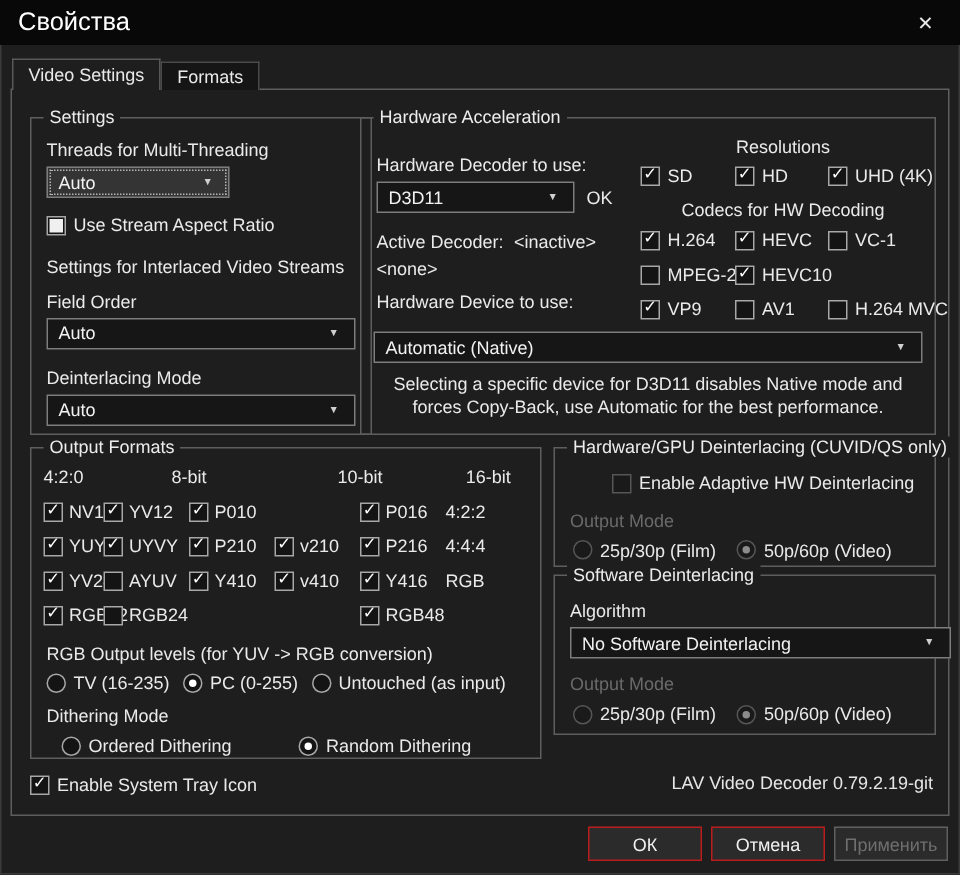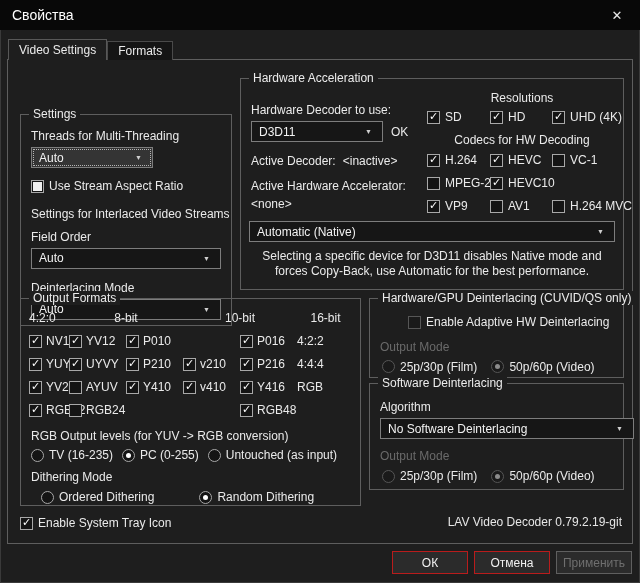--- a/index.html
+++ b/index.html
@@ -10,21 +10,21 @@
     font-family: "Liberation Sans", sans-serif;
     font-size: 12px;
     color: #eaeaea;
     overflow: hidden;
     outline: 1px solid #3a3a3a;
     outline-offset: -1px;
   }
 
   
   .titlebar { position: absolute; top: 0; left: 0; right: 0; height: 30px; background: #080808; display: flex; align-items: center; }
-  .title { margin-left: 12px; font-size: 14px; color: #ffffff; }
+  .title { margin-left: 12px; font-size: 17px; color: #ffffff; }
   .close { position: absolute; right: 0; top: 0; width: 46px; height: 30px; display: flex; align-items: center; justify-content: center; color: #e8e8e8; font-size: 13px; }
 
   
   .tabs { position: absolute; top: 39px; left: 8px; z-index: 3; display: flex; align-items: flex-end; }
   .tab { padding: 0 10px; display: flex; align-items: center; color: #eaeaea; border: 1px solid #585858; border-bottom: none; }
   .tab.active { background: #1e1e1e; height: 21px; position: relative; z-index: 4; }
   .tab.inactive { background: #151515; border-color: #4a4a4a; height: 19px; }
 
   
   .pane { position: absolute; left: 7px; right: 7px; top: 59px; height: 485px; border: 1px solid #5e5e5e; background: #1e1e1e; }
@@ -45,21 +45,21 @@
   .check, .radio { display: inline-flex; align-items: center; gap: 5px; color: #eaeaea; white-space: nowrap; }
   .cbox { display: inline-flex; align-items: center; justify-content: center; width: 13px; height: 13px; border: 1px solid #a8a8a8; background: #141414; flex: none; }
   .cbox.on::after { content: "✓"; font-size: 11px; line-height: 1; color: #ffffff; transform: translateY(-1px); }
   .cbox.ind.on::after { content: ""; width: 9px; height: 9px; background: #f0f0f0; transform: none; }
   .rdot { display: inline-flex; align-items: center; justify-content: center; width: 13px; height: 13px; border-radius: 50%; border: 1px solid #a8a8a8; background: #141414; flex: none; }
   .rdot.on::after { content: ""; width: 5px; height: 5px; border-radius: 50%; background: #ffffff; }
   .dis .cbox, .dis .rdot { border-color: #565656; background: #1a1a1a; }
   .dis .rdot.on::after { background: #8c8c8c; }
 
   
-  #g-settings { left: 12px; top: 18px; width: 212px; height: 212px; margin-top: 36px; }
+  #g-settings { left: 12px; top: 18px; width: 228px; height: 212px; }
   #lbl-threads { margin: 14px 0 0 10px; }
   #cmb-threads { width: 122px; margin: 4px 0 0 10px; }
   #chk-aspect { margin: 11px 0 0 10px; }
   #lbl-interlaced { margin: 13px 0 0 10px; }
   #lbl-fieldorder { margin: 9px 0 0 10px; }
   #cmb-fieldorder { margin: 4px 10px 0 10px; }
   #lbl-deintmode { margin: 12px 0 0 10px; }
   #cmb-deintmode { margin: 4px 10px 0 10px; }
 
   
@@ -163,21 +163,20 @@
         <div class="combo" id="cmb-decoder">
           <span>D3D11</span>
           <span class="arr">▼</span>
         </div>
         <span class="lbl">OK</span>
       </div>
       <div class="adrow">
         <span class="lbl">Active Decoder:</span>
         <span class="lbl">&lt;inactive&gt;</span>
       </div>
-      <div class="lbl" id="lbl-activeaccel">Active Hardware Accelerator:</div>
       <div class="lbl" id="val-none">&lt;none&gt;</div>
       <div class="lbl" id="lbl-device">Hardware Device to use:</div>
     </div>
 
     <div class="hwa-right">
       <div class="ctitle">Resolutions</div>
       <div class="row3">
         <label class="check">
           <span class="cbox on"></span>
           <span>SD</span>

